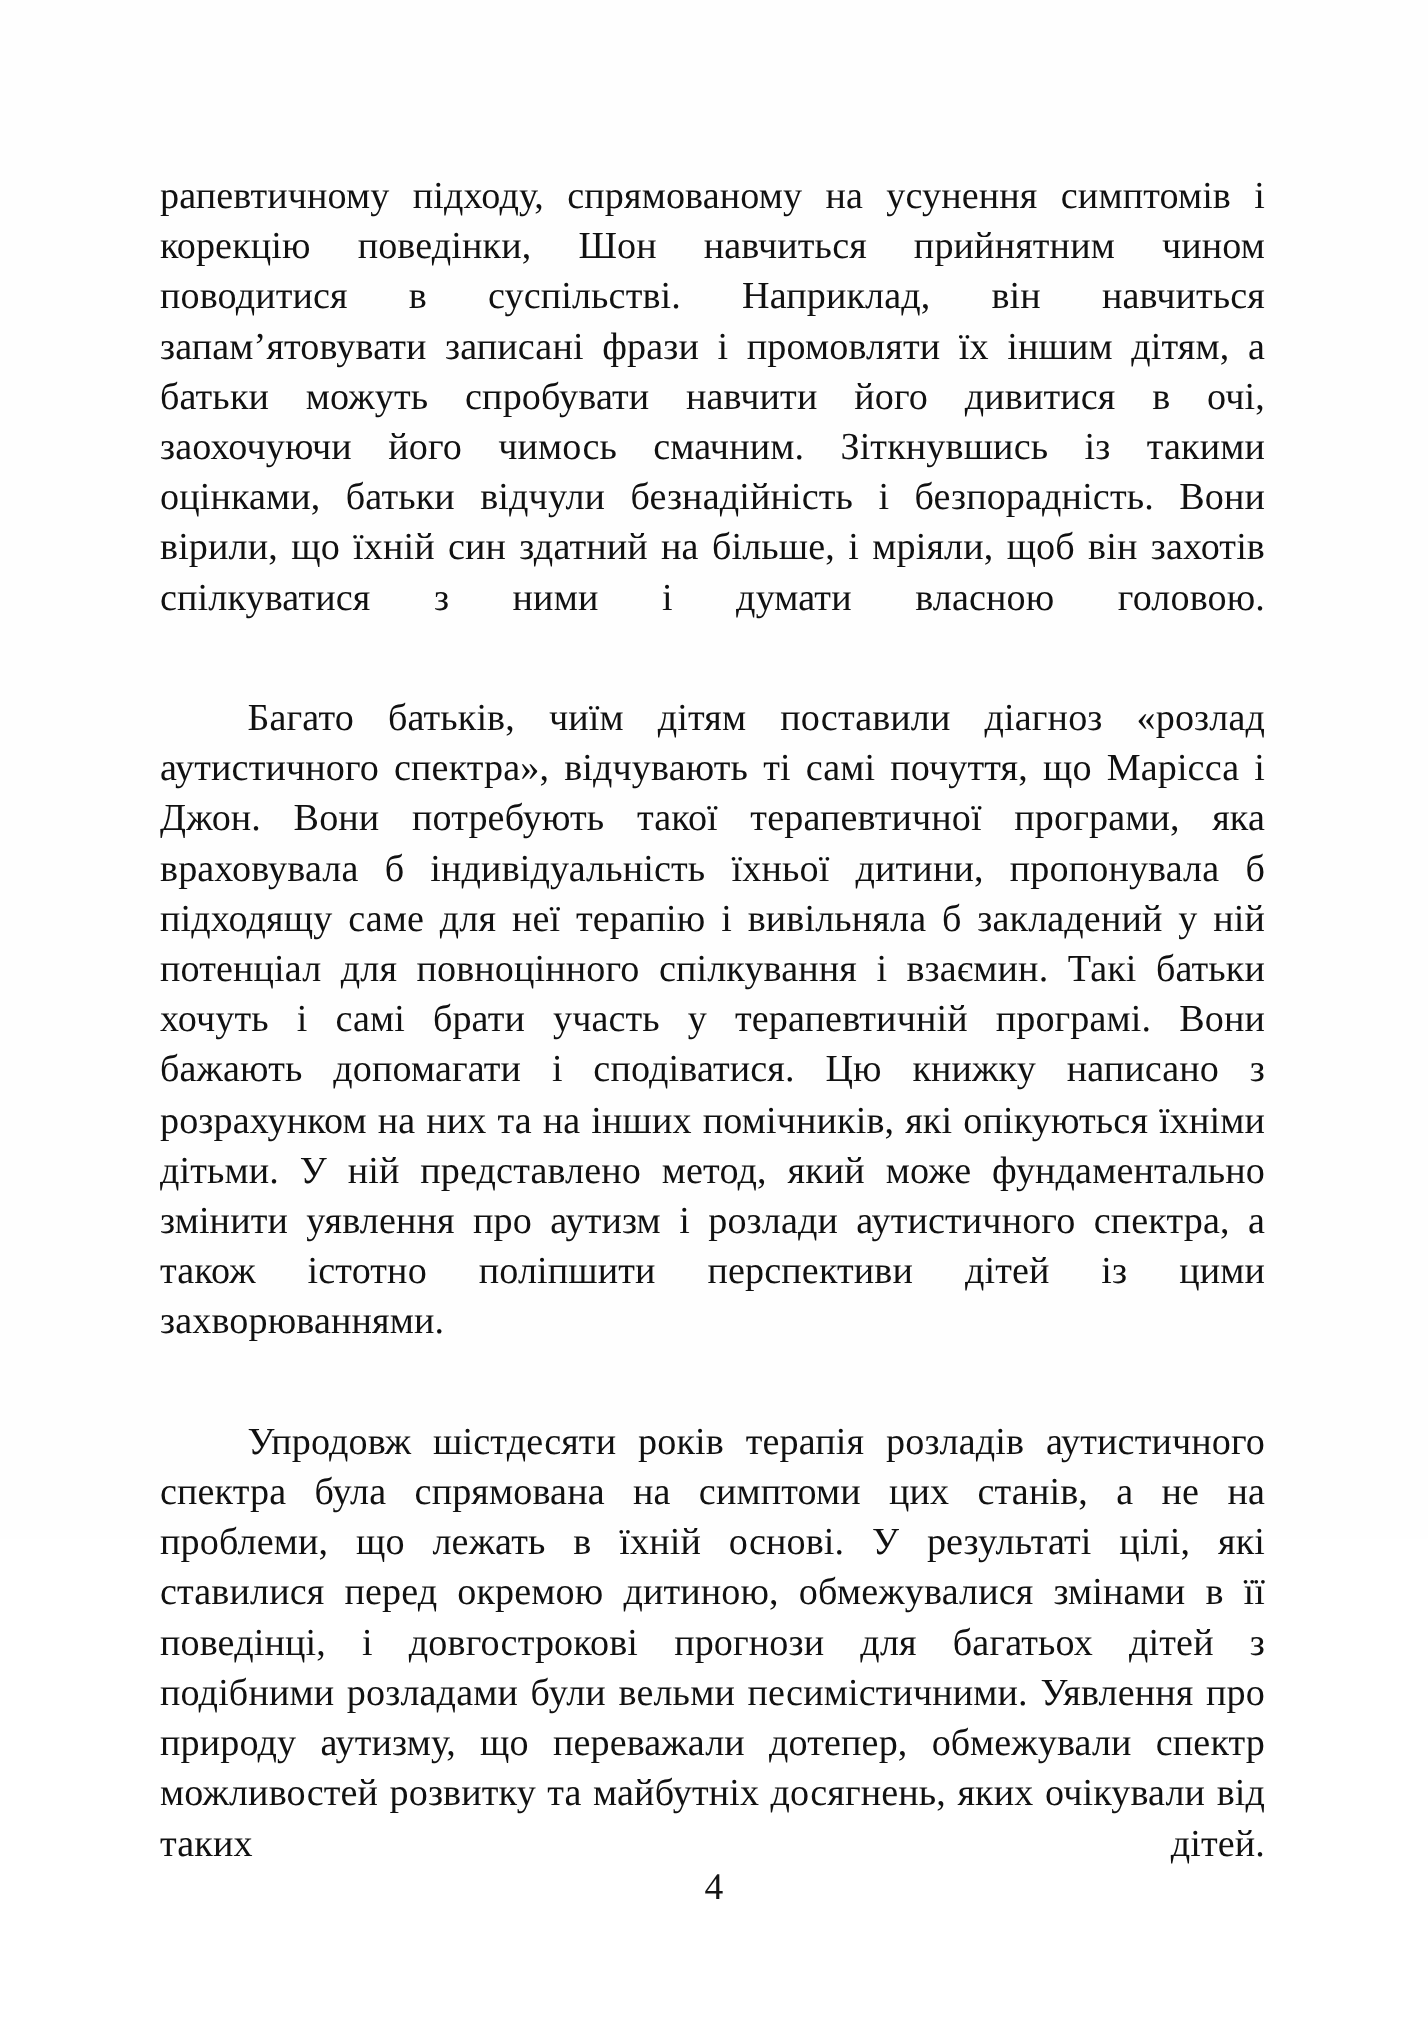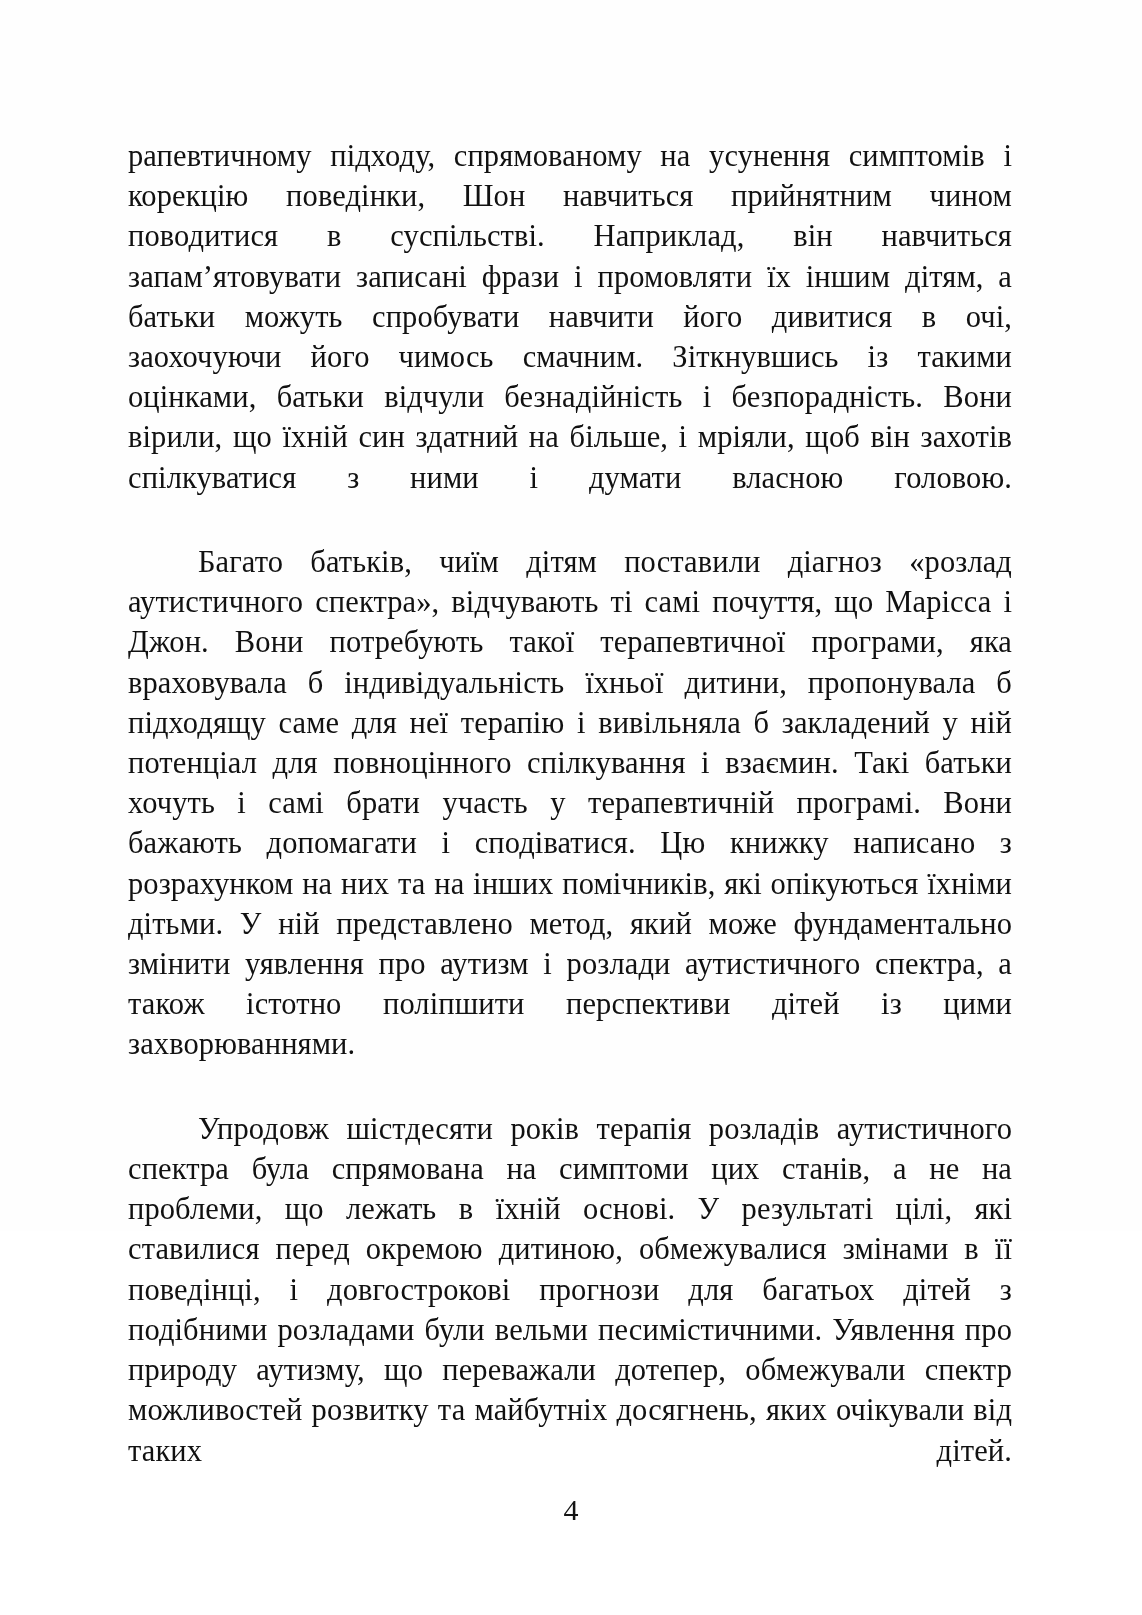--- a/index.html
+++ b/index.html
@@ -36,21 +36,21 @@
     text-justify: inter-word;
     font-size: 30.5px;
     line-height: 40.2px;
     letter-spacing: 0.1px;
     word-spacing: 0.5px;
     hyphens: manual;
     -webkit-hyphens: manual;
   }
 
   .para + .para {
-    margin-top: 4px;
+    margin-top: 16px;
   }
 
   .para.indent {
     text-indent: 70px;
   }
 
   
   .para:after {
     content: "";
     display: inline-block;

